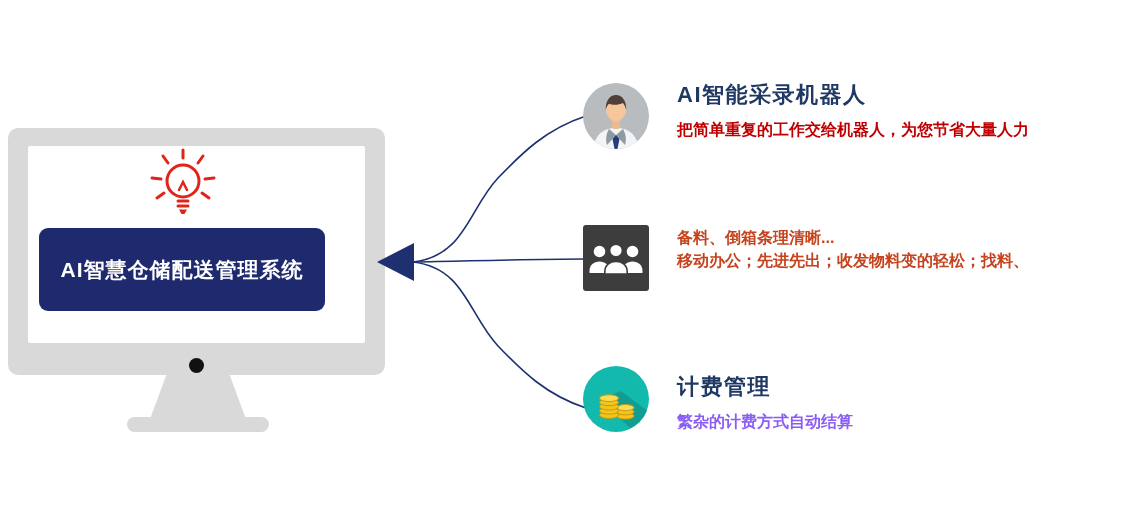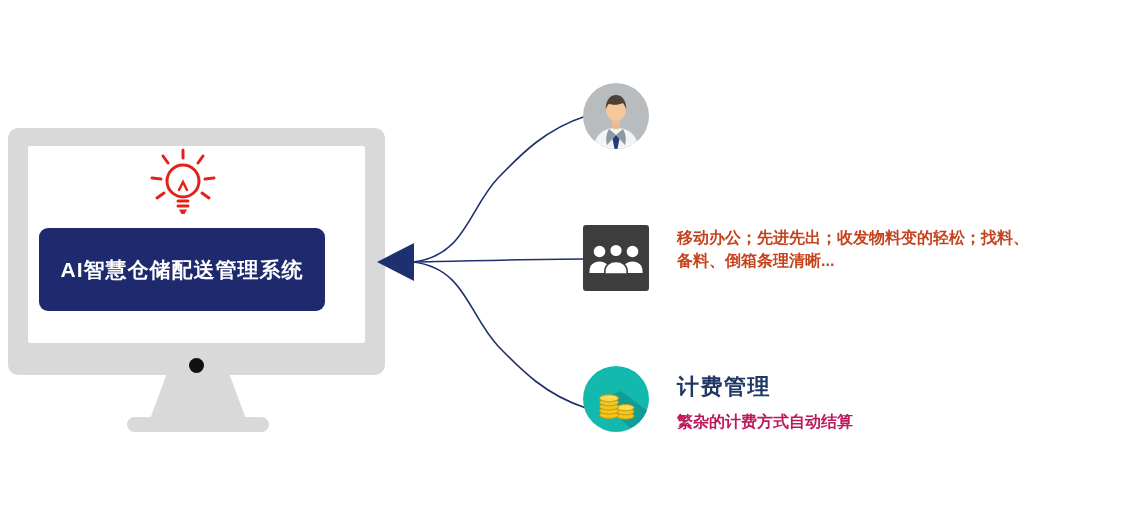--- a/index.html
+++ b/index.html
@@ -35,21 +35,21 @@
   .ficon{width:66px;height:66px;flex:none;display:block;}
   .f1 .ficon{margin-top:1px}
   .f2 .ficon{margin-top:9px}
   .f3 .ficon{margin-top:2px}
   .f3 .ftext{margin-top:10px}
   .ftitle{margin:0;font-size:22px;font-weight:bold;color:#1f3864;letter-spacing:1.5px;line-height:1.2;}
   .fdesc{margin-top:10px;font-size:16px;font-weight:bold;line-height:1.45;}
   .fdesc div{white-space:nowrap;}
   .f1 .fdesc{color:#c00000}
   .f2 .fdesc{color:#c5431d}
-  .f3 .fdesc{color:#be185d}
+  .f3 .fdesc{color:#8b5cf6}
 </style>
 </head>
 <body>
 
 <div class="stage">
 
   <div class="monitor-frame">
     <div class="monitor-screen">
 
       <svg class="bulb" width="90" height="78" viewBox="0 0 90 78">
@@ -100,40 +100,46 @@
       <g clip-path="url(#avclip)">
         <path d="M33 45 c-14 0 -22 8 -23 23 h46 c-1 -15 -9 -23 -23 -23 z" fill="#f2f4f5"></path>
         <path d="M26 46 l7 6 -9 10 c-1.5 -5 -1 -11 2 -16 z" fill="#8d99a3"></path>
         <path d="M40 46 l-7 6 9 10 c1.5 -5 1 -11 -2 -16 z" fill="#8d99a3"></path>
         <path d="M33 52 l3.5 4 -2.3 11 h-2.4 l-2.3 -11 z" fill="#273a7a"></path>
         <rect x="29" y="36" width="8" height="10" rx="3" fill="#eeb98c"></rect>
         <ellipse cx="33" cy="27" rx="10" ry="11" fill="#f6c79b"></ellipse>
         <path d="M22.8 27 c-0.5 -9 4 -15 10.2 -15 s10.7 6 10.2 15 c-1 -4 -2.5 -6.5 -3.5 -7 c-3 2 -10 2.5 -13.5 0.8 c-1.8 1 -3 4.2 -3.4 6.2 z" fill="#4e4038"></path>
       </g>
     </svg>
+    <div class="ftext">
+      <h3 class="ftitle">AI智能采录机器人</h3>
+      <div class="fdesc">
+        <div>把简单重复的工作交给机器人，为您节省大量人力</div>
+      </div>
+    </div>
   </div>
 
   <div class="feature f2">
     <svg class="ficon" viewBox="0 0 66 66">
       <rect width="66" height="66" rx="3" fill="#3d3d3d"></rect>
       <g fill="#ffffff">
         <circle cx="16.5" cy="26.5" r="5.8"></circle>
         <path d="M6.5 48 v-2 c0 -6 4.5 -9.5 10 -9.5 s10 3.5 10 9.5 v2 z"></path>
         <circle cx="49.5" cy="26.5" r="5.8"></circle>
         <path d="M39.5 48 v-2 c0 -6 4.5 -9.5 10 -9.5 s10 3.5 10 9.5 v2 z"></path>
       </g>
       <g fill="#ffffff" stroke="#3d3d3d" stroke-width="1.6">
         <circle cx="33" cy="25.5" r="6.4"></circle>
         <path d="M21.8 49 v-2.4 c0 -6.6 5 -10.2 11.2 -10.2 s11.2 3.6 11.2 10.2 V49 z"></path>
       </g>
     </svg>
     <div class="ftext">
       <div class="fdesc">
+        <div>备料、倒箱条理清晰...</div>
         <div>移动办公；先进先出；收发物料变的轻松；找料、</div>
-        <div>备料、倒箱条理清晰...</div>
       </div>
     </div>
   </div>
 
   <div class="feature f3">
     <svg class="ficon" viewBox="0 0 66 66">
       <defs>
           <clipPath id="coinclip">
             <circle cx="33" cy="33" r="33"></circle>
           </clipPath>

